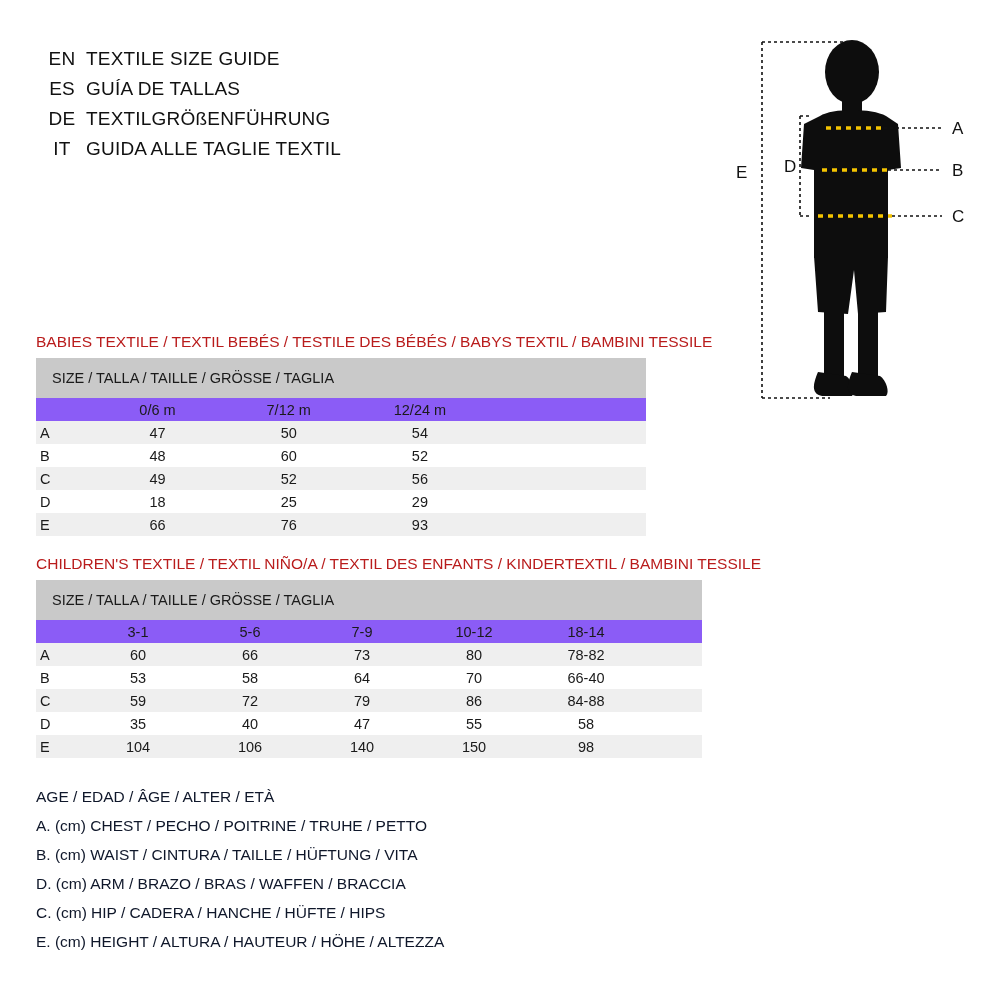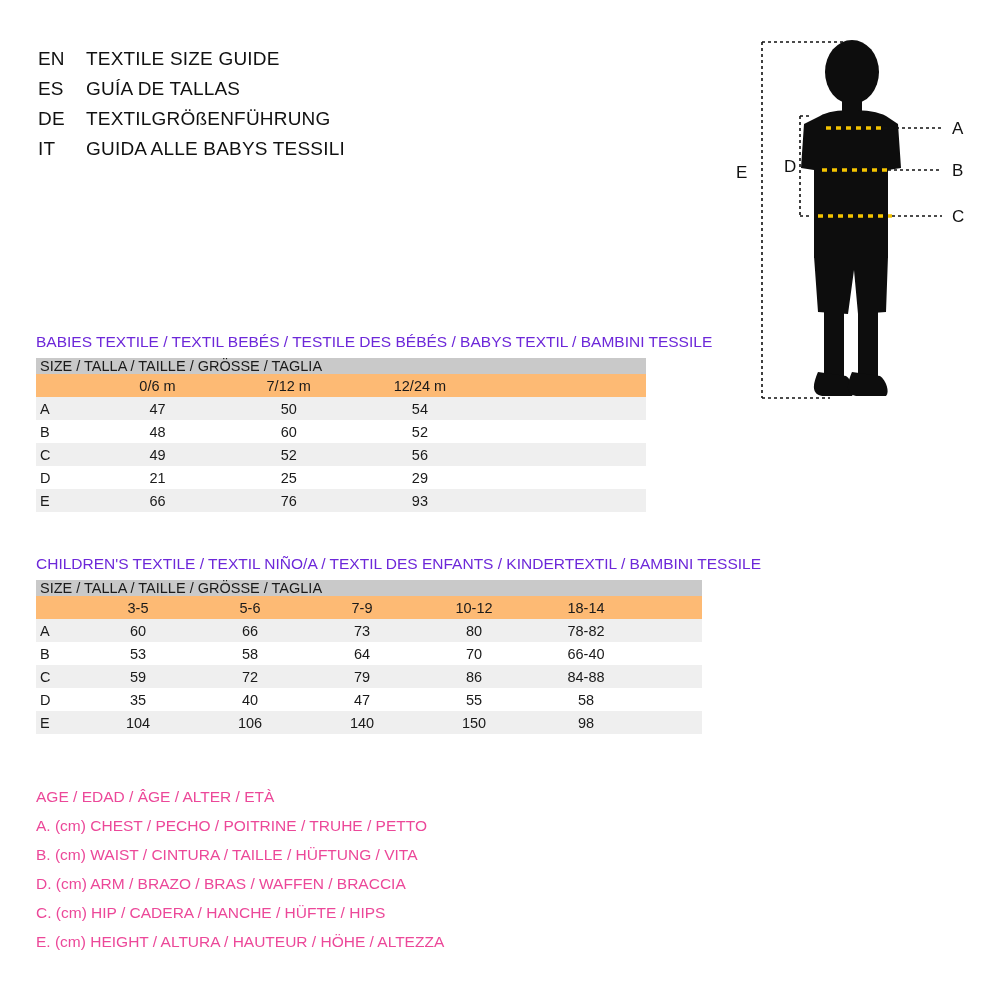--- a/index.html
+++ b/index.html
@@ -26,20 +26,21 @@
   .lang-row {
     display: flex;
     align-items: baseline;
     height: 30px;
     font-size: 19px;
     letter-spacing: 0.2px;
   }
   .lang-code {
     width: 48px;
     flex: 0 0 48px;
+    text-align: center;
   }
   .lang-text {
     white-space: nowrap;
   }
 
   
   .figure {
     position: absolute;
     left: 700px;
     top: 20px;
@@ -48,43 +49,43 @@
   }
 
   
   .section {
     position: absolute;
     left: 36px;
     width: 610px;
   }
   .section-title {
     font-size: 15.5px;
-    color: #6d28d9;
+    color: #b91c1c;
     margin-bottom: 7px;
     white-space: nowrap;
   }
   table {
     border-collapse: collapse;
     width: 610px;
     table-layout: fixed;
   }
   table td {
     font-size: 14.5px;
     height: 23px;
     padding: 0;
     color: #1a1a1a;
   }
   tr.head td {
     background: #c9c9c9;
     font-size: 14.5px;
-    height: 16px;
-    padding-left: 4px;
+    height: 40px;
+    padding-left: 16px;
   }
   tr.sizes td {
-    background: #fdba74;
+    background: #8b5cf6;
   }
   tr.odd td {
     background: #efefef;
   }
   tr.even td {
     background: #ffffff;
   }
   .c-label {
     padding-left: 4px;
   }
@@ -105,21 +106,21 @@
   
   .legend {
     position: absolute;
     left: 36px;
     top: 788px;
     width: 620px;
   }
   .legend-row {
     font-size: 15.5px;
     height: 29px;
-    color: #ec4899;
+    color: #0f172a;
     white-space: nowrap;
   }
 </style>
 </head>
 <body>
 
 <div class="lang-list">
   <div class="lang-row">
     <span class="lang-code">EN</span>
     <span class="lang-text">TEXTILE SIZE GUIDE</span>
@@ -127,21 +128,21 @@
   <div class="lang-row">
     <span class="lang-code">ES</span>
     <span class="lang-text">GUÍA DE TALLAS</span>
   </div>
   <div class="lang-row">
     <span class="lang-code">DE</span>
     <span class="lang-text">TEXTILGRÖßENFÜHRUNG</span>
   </div>
   <div class="lang-row">
     <span class="lang-code">IT</span>
-    <span class="lang-text">GUIDA ALLE BABYS TESSILI</span>
+    <span class="lang-text">GUIDA ALLE TAGLIE TEXTIL</span>
   </div>
 </div>
 
 <div class="figure">
   <svg width="280" height="400" viewBox="0 0 280 400" xmlns="http://www.w3.org/2000/svg">
 
     <g fill="#0d0d0d">
 
       <ellipse cx="152" cy="52" rx="27" ry="32"></ellipse>
 
@@ -220,21 +221,21 @@
       </tr>
       <tr class="odd">
         <td class="c-label">C</td>
         <td class="c-val">49</td>
         <td class="c-val">52</td>
         <td class="c-val">56</td>
         <td></td>
       </tr>
       <tr class="even">
         <td class="c-label">D</td>
-        <td class="c-val">21</td>
+        <td class="c-val">18</td>
         <td class="c-val">25</td>
         <td class="c-val">29</td>
         <td></td>
       </tr>
       <tr class="odd">
         <td class="c-label">E</td>
         <td class="c-val">66</td>
         <td class="c-val">76</td>
         <td class="c-val">93</td>
         <td></td>
@@ -254,21 +255,21 @@
         <col class="v">
         <col class="v">
         <col class="pad">
     </colgroup>
     <tbody>
       <tr class="head">
         <td colspan="7">SIZE / TALLA / TAILLE / GRÖSSE / TAGLIA</td>
       </tr>
       <tr class="sizes">
         <td></td>
-        <td class="c-val">3-5</td>
+        <td class="c-val">3-1</td>
         <td class="c-val">5-6</td>
         <td class="c-val">7-9</td>
         <td class="c-val">10-12</td>
         <td class="c-val">18-14</td>
         <td></td>
       </tr>
       <tr class="odd">
         <td class="c-label">A</td>
         <td class="c-val">60</td>
         <td class="c-val">66</td>

